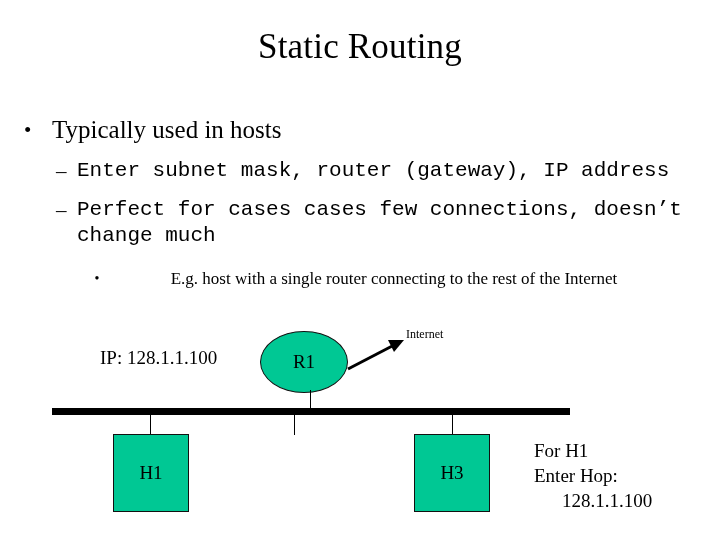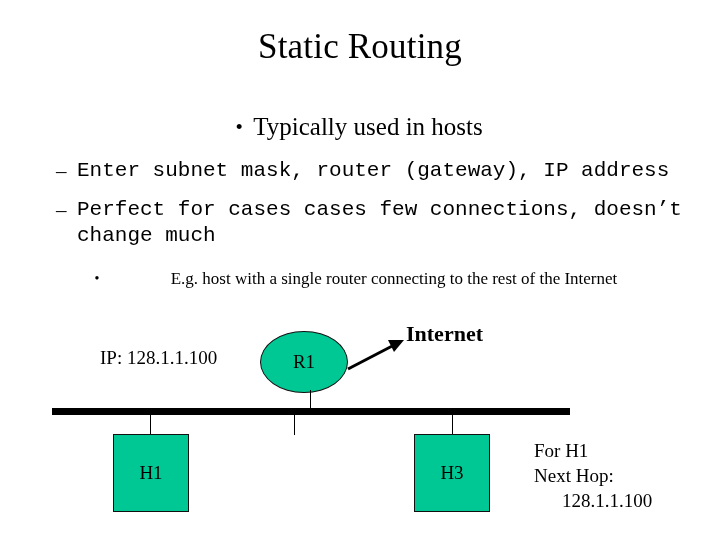--- a/index.html
+++ b/index.html
@@ -38,22 +38,21 @@
     white-space: nowrap;
   }
 
   
   .bullet-l1 {
     position: absolute;
     left: 24px;
     top: 112px;
     width: 660px;
     font-size: 25px;
-    line-height: 30px;
-    text-align: center;
+    line-height: 36px;
   }
   .bullet-l1 .marker {
     display: inline-block;
     width: 28px;
     font-size: 21px;
     vertical-align: top;
   }
   .bullet-l1 .btext {
     display: inline-block;
     vertical-align: top;
@@ -118,24 +117,23 @@
     top: 346px;
     font-size: 19px;
     line-height: 24px;
     white-space: nowrap;
   }
 
   .internet-label {
     position: absolute;
     left: 406px;
     top: 322px;
-    font-size: 22px;
+    font-size: 12px;
     line-height: 24px;
     white-space: nowrap;
-    font-weight: bold;
   }
 
   .router {
     position: absolute;
     left: 260px;
     top: 331px;
     width: 88px;
     height: 62px;
     background: #00C894;
     border: 1px solid #111111;
@@ -262,18 +260,18 @@
 
     <div class="host-stem s1"></div>
     <div class="host-stem s2"></div>
     <div class="host-stem s3"></div>
 
     <div class="host h1">H1</div>
     <div class="host h3">H3</div>
 
     <div class="nexthop">
       <span>For H1</span><br>
-      <span>Next Hop:</span><br>
+      <span>Enter Hop:</span><br>
       <span class="indent">128.1.1.100</span>
     </div>
 
   </div>
 </div>
 
 </body></html>

